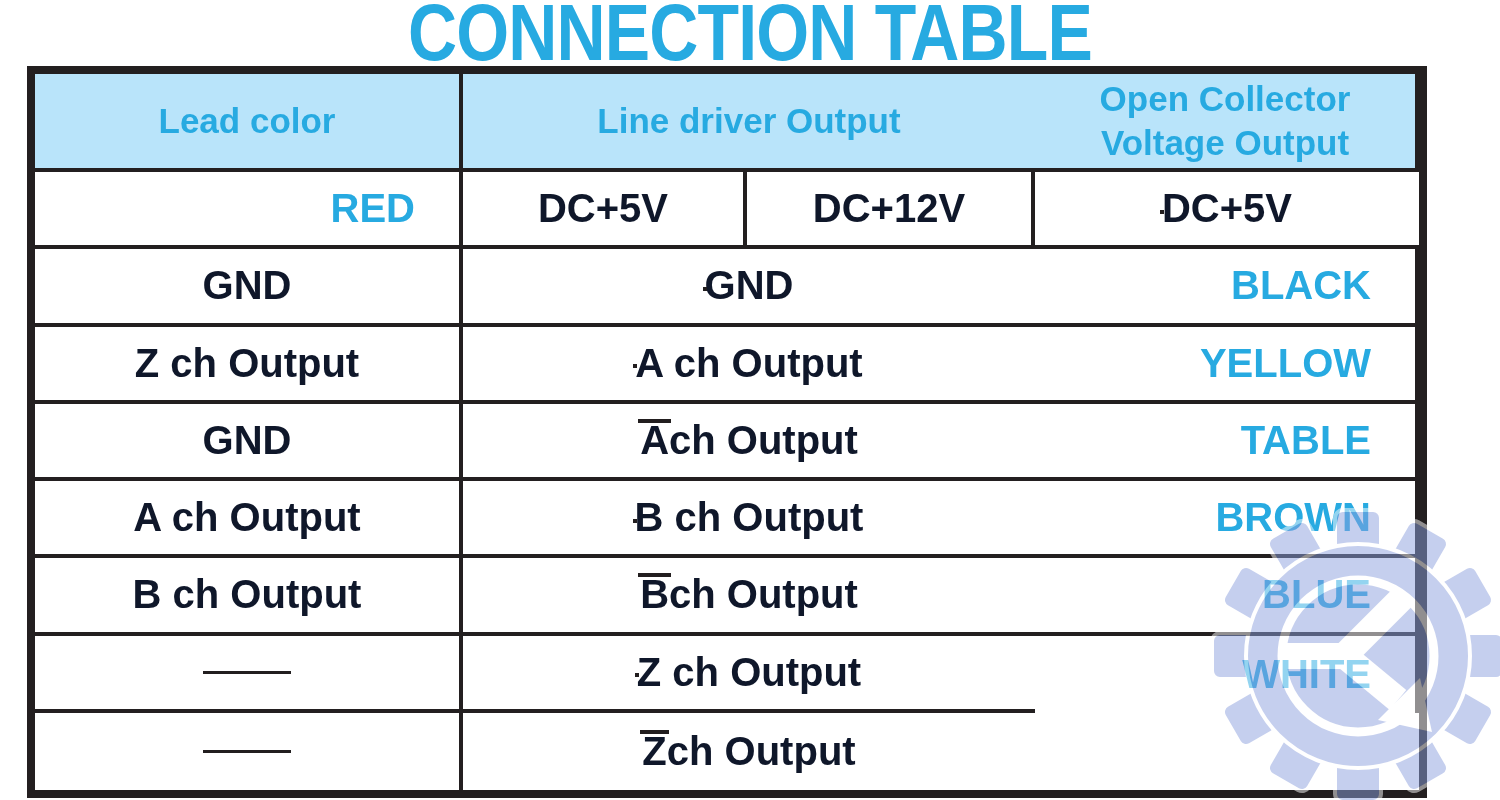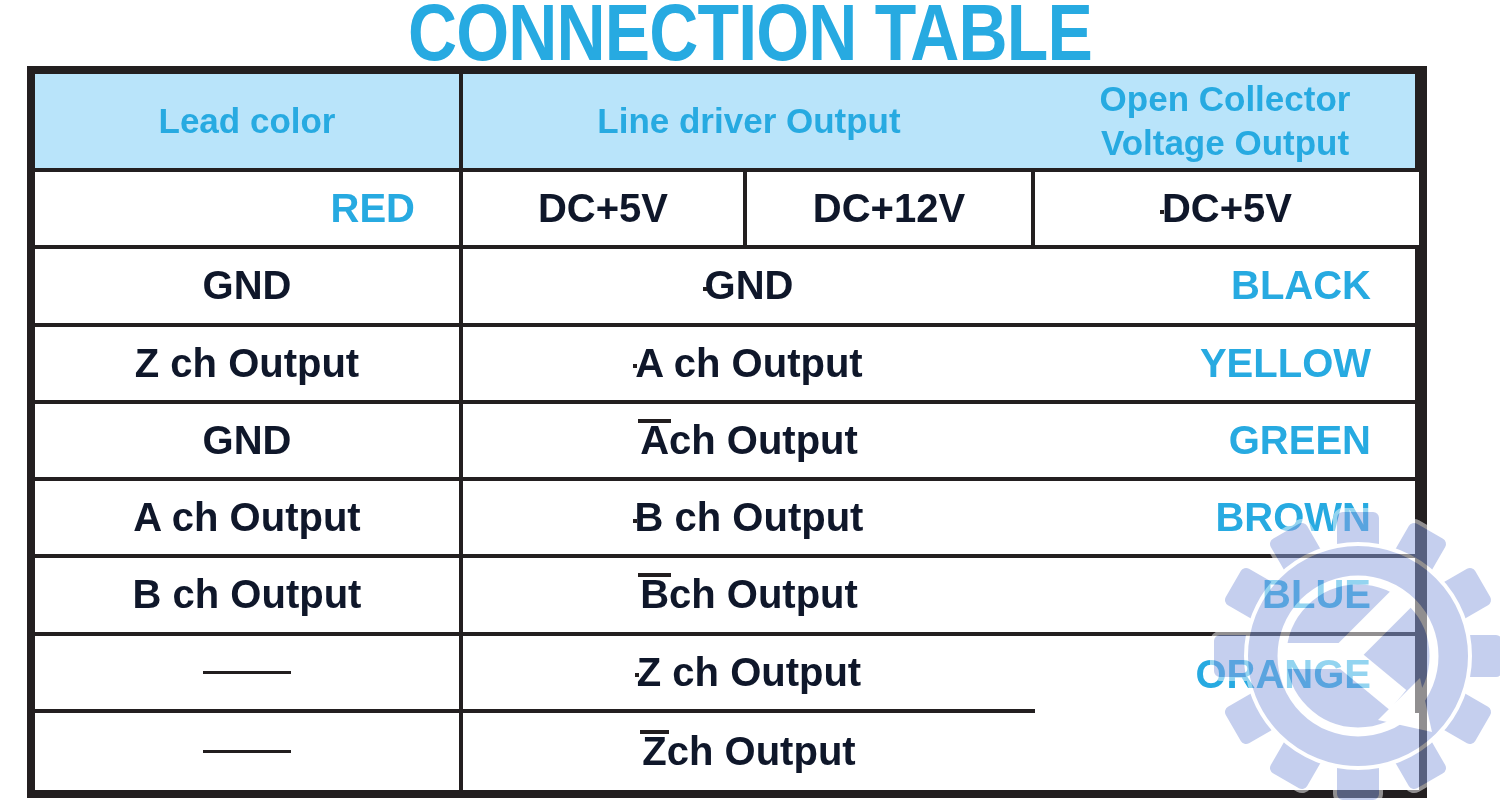--- a/index.html
+++ b/index.html
@@ -157,21 +157,21 @@
     </div>
     <div class="cell">
       <span>GND</span>
     </div>
     <div class="cell col3">
       <span class="bar">A</span>
         <span> ch Output</span>
     </div>
 
     <div class="cell lead">
-      <span>GREEN</span>
+      <span>TABLE</span>
     </div>
     <div class="cell">
       <span>A ch Output</span>
     </div>
     <div class="cell col3">
       <span class="bar"></span>
         <span>B ch Output</span>
     </div>
 
     <div class="cell lead">
@@ -190,21 +190,21 @@
     </div>
     <div class="cell">
       <div class="dash"></div>
     </div>
     <div class="cell col3">
       <span class="bar"></span>
         <span>Z ch Output</span>
     </div>
 
     <div class="cell lead rlast">
-      <span>ORANGE</span>
+      <span>WHITE</span>
     </div>
     <div class="cell rlast">
       <div class="dash"></div>
     </div>
     <div class="cell col3 rlast">
       <span class="bar">Z</span>
         <span> ch Output</span>
     </div>
 
   </div>

